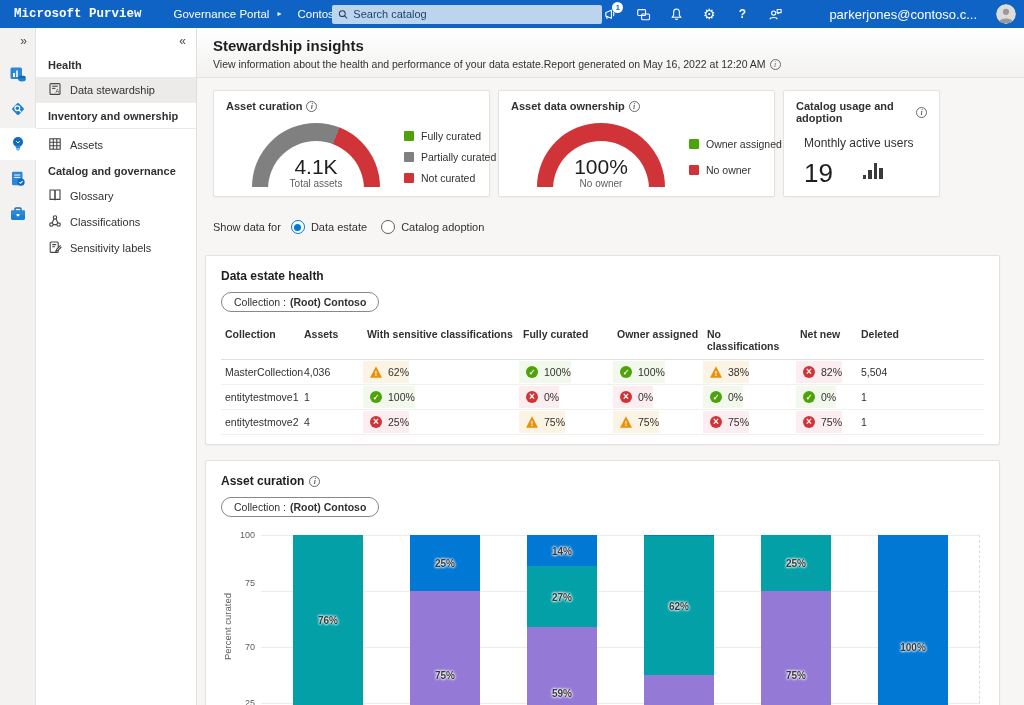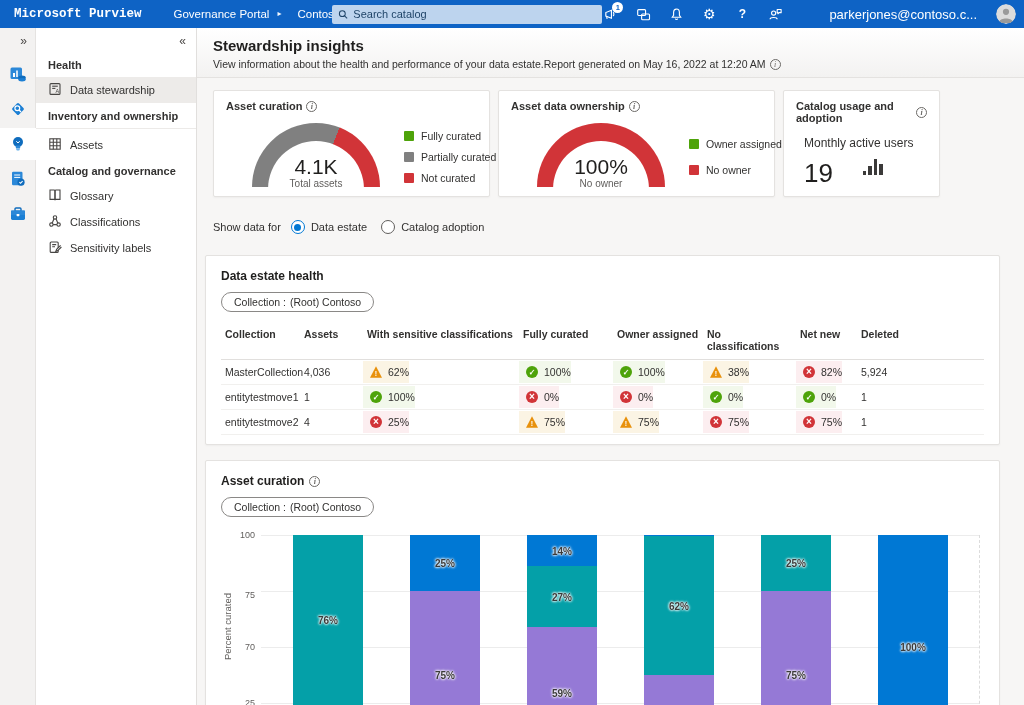--- a/index.html
+++ b/index.html
@@ -63,37 +63,37 @@
   .gauge-center { position:absolute; left:0; bottom:0; width:128px; text-align:center; }
   .gauge-value { font-size:21px; color:#201f1e; line-height:21px; }
   .gauge-label { font-size:10px; color:#605e5c; margin-top:1px; }
   .legend { display:flex; flex-direction:column; margin-left:24px; }
   .legend.l3 { gap:9px; margin-top:18px; }
   .legend.l2 { gap:14px; margin-top:26px; }
   .legend-item { display:flex; align-items:center; gap:7px; }
   .legend-swatch { width:10px; height:10px; border-radius:1px; flex:0 0 10px; }
   .legend-label { font-size:10.5px; color:#323130; white-space:nowrap; }
   .usage-metric-label { font-size:12px; color:#323130; margin:12px 0 10px 8px; }
-  .usage-row { display:flex; align-items:flex-start; gap:30px; margin-left:8px; }
+  .usage-row { display:flex; align-items:center; gap:30px; margin-left:8px; }
   .usage-value { font-size:26px; color:#201f1e; line-height:26px; }
   .minibars { display:flex; align-items:flex-end; gap:2px; height:18px; padding-bottom:3px; }
   .minibars i { display:block; width:3.5px; background:#3b3a39; }
 
   .filter-row { margin:22px 0 0 16px; height:16px; display:flex; align-items:center; gap:10px; font-size:11px; color:#323130; }
   .radio-opt { display:flex; align-items:center; gap:6px; cursor:pointer; }
   .radio-circle { width:14px; height:14px; border-radius:50%; border:1px solid #605e5c; background:#fff; display:flex; align-items:center; justify-content:center; }
   .radio-opt.selected .radio-circle { border:1.5px solid #0078d4; }
   .radio-opt.selected .radio-circle::after { content:""; width:7px; height:7px; border-radius:50%; background:#0078d4; }
 
   .section-card { margin:20px 24px 0 8px; padding:13px 15px; }
   #health-card { height:190px; }
   #curation-card { height:340px; margin-top:15px; }
   .section-title { font-size:12px; font-weight:bold; color:#201f1e; display:flex; align-items:center; gap:5px; }
   .pill { display:inline-flex; align-items:center; margin-top:9px; height:20px; border:1px solid #8a8886; border-radius:12px; padding:0 12px; font-size:10.5px; color:#323130; gap:4px; cursor:pointer; }
-  .pill b { font-weight:normal; }
+  .pill b { font-weight:bold; }
 
   
   .table { margin-top:10px; }
   .tr { display:grid; grid-template-columns:79px 63px 156px 94px 90px 93px 61px 1fr; align-items:stretch; }
   .tr.head { border-bottom:1px solid #e1dfdd; }
   .th { font-size:10.5px; font-weight:bold; color:#323130; padding:6px 4px 7px 4px; }
   .tr.body { border-bottom:1px solid #f1f0ee; }
   .td { font-size:10.5px; color:#323130; display:flex; align-items:center; padding:0 4px; height:24px; }
   .td-metric { padding:0; height:24px; }
   .metric-fill { height:22px; margin:1px 5px 1px 0; display:flex; align-items:center; gap:6px; padding-left:7px; font-size:10.5px; }
@@ -434,21 +434,21 @@
                     <span class="st-icon warning"></span>
                     <span>38%</span>
                   </div>
                 </div>
                 <div class="td td-metric">
                   <div class="metric-fill bad">
                     <span class="st-icon bad"></span>
                     <span>82%</span>
                   </div>
                 </div>
-                <div class="td">5,924</div>
+                <div class="td">5,504</div>
               </div>
               <div class="tr body">
                 <div class="td">entitytestmove1</div>
                 <div class="td">1</div>
                 <div class="td td-metric">
                   <div class="metric-fill good">
                     <span class="st-icon good"></span>
                     <span>100%</span>
                   </div>
                 </div>
@@ -524,21 +524,21 @@
           <div class="pill">
             <span>Collection :</span>
             <b>(Root) Contoso</b>
           </div>
           <div class="chart-area">
             <div class="ylab-col">
                 <span class="ylab">Percent curated</span>
               </div>
             <div class="ticks" id="yticks">
                 <span class="tick" style="top: 0px;">100</span>
-                <span class="tick" style="top: 60px;">75</span>
+                <span class="tick" style="top: 48px;">75</span>
                 <span class="tick" style="top: 112px;">70</span>
                 <span class="tick" style="top: 168px;">25</span>
               </div>
             <div class="plot" id="plot">
                 <div class="gridline" style="top: 0px;"></div>
                 <div class="gridline" style="top: 56px;"></div>
                 <div class="gridline" style="top: 112px;"></div>
                 <div class="gridline" style="top: 168px;"></div>
                 <div class="plot-right-line"></div>
                 <div class="bar" style="left: 32px;">

